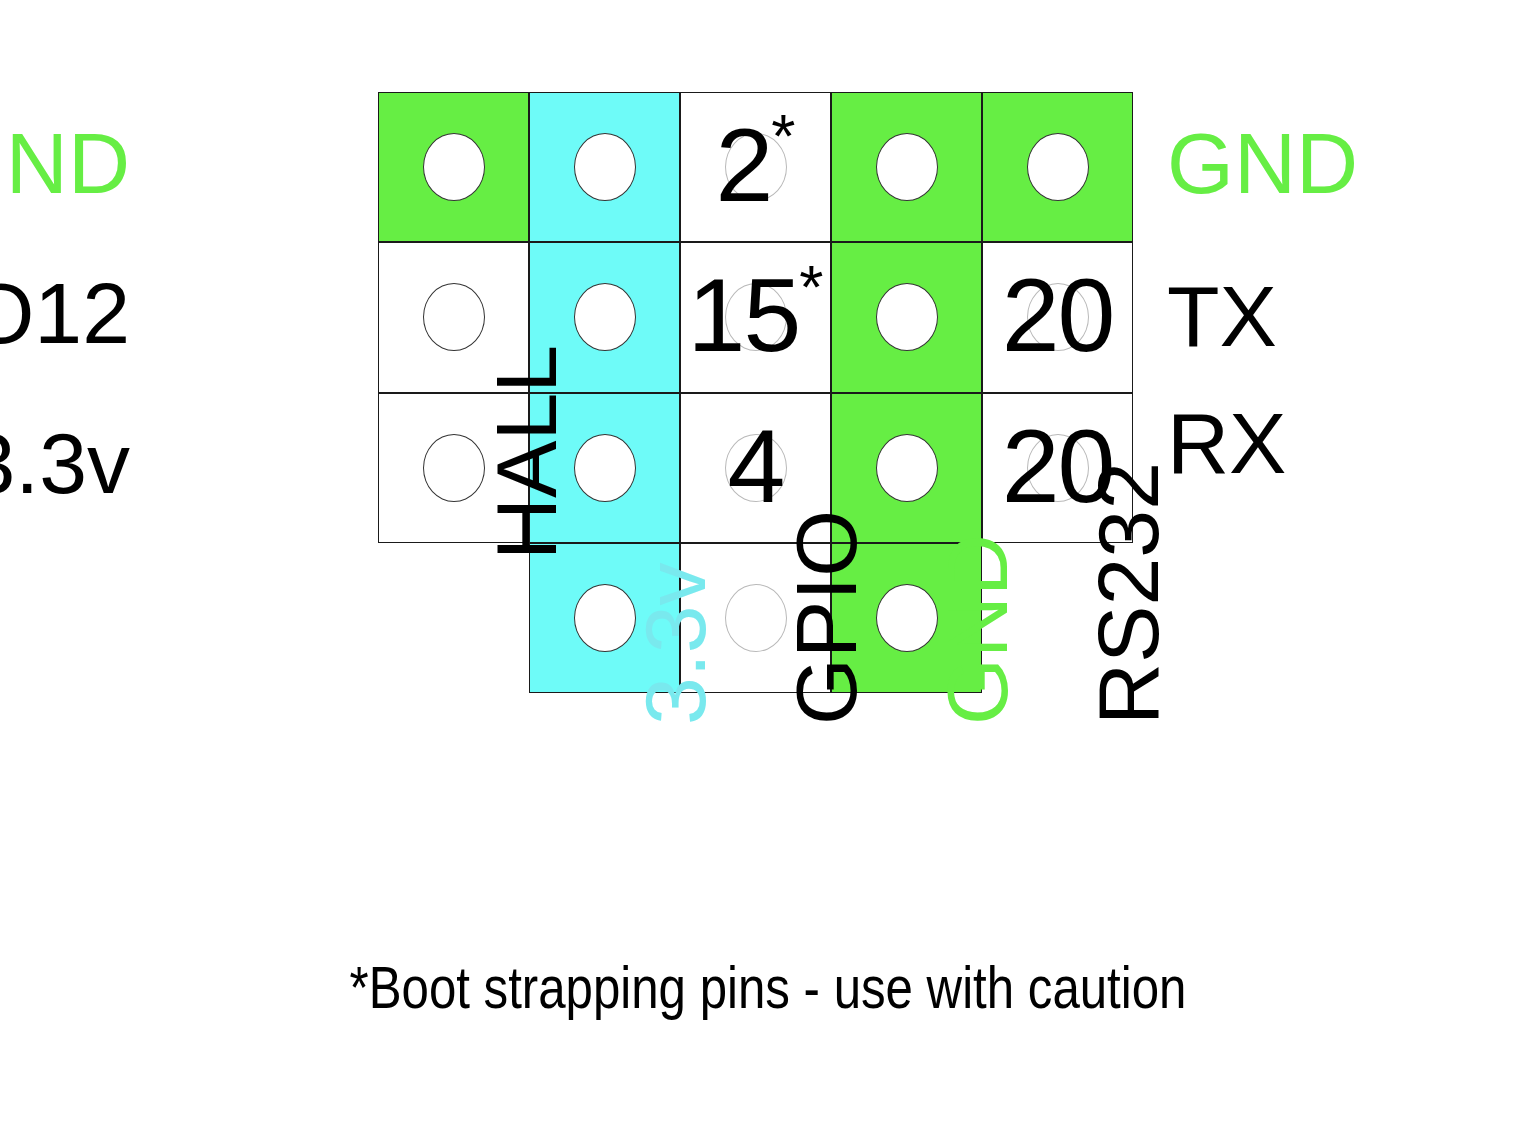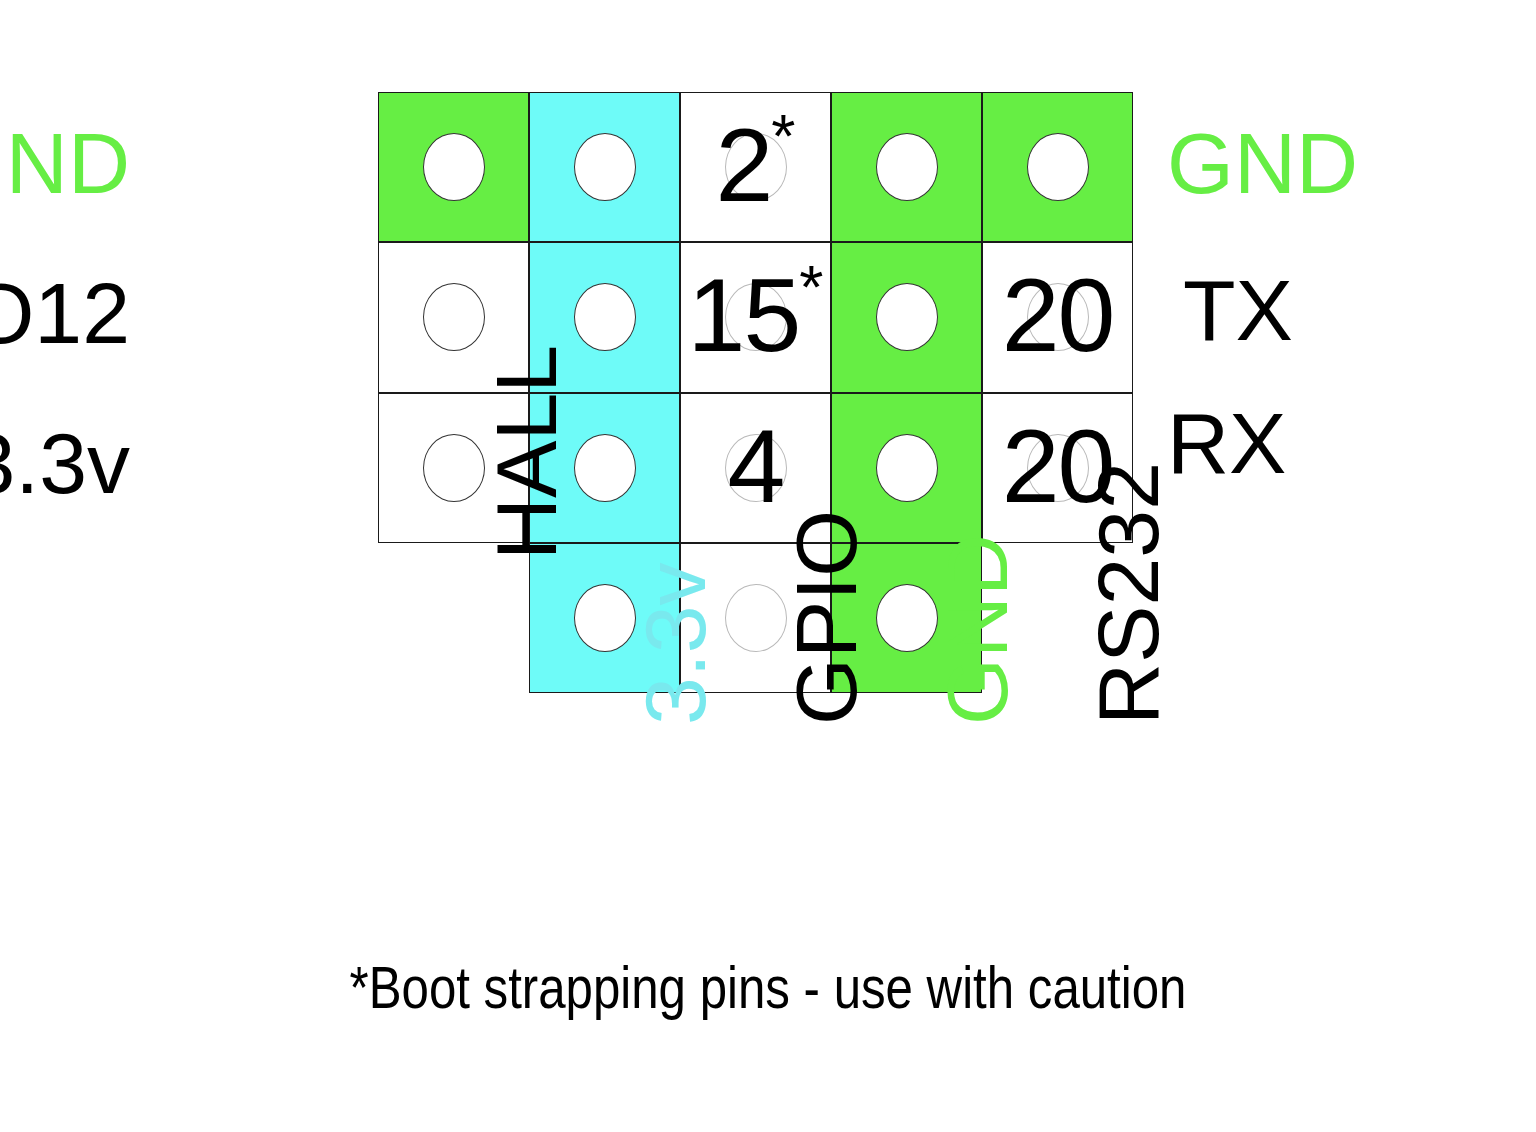--- a/index.html
+++ b/index.html
@@ -197,21 +197,21 @@
   </div>
 
 <div id="left-labels">
     <div class="side-label left" style="top: 120px; color: rgb(102, 238, 68);">GND</div>
     <div class="side-label left" style="top: 270px; color: rgb(0, 0, 0);">IO12</div>
     <div class="side-label left" style="top: 420px; color: rgb(0, 0, 0);">3.3v</div>
   </div>
 
 <div id="right-labels">
     <div class="side-label right" style="top: 120px; color: rgb(102, 238, 68);">GND</div>
-    <div class="side-label right" style="top: 267px; color: rgb(0, 0, 0); margin-left: 16px;">TX</div>
+    <div class="side-label right" style="top: 273px; color: rgb(0, 0, 0);">TX</div>
     <div class="side-label right" style="top: 400px; color: rgb(0, 0, 0);">RX</div>
   </div>
 
 <div id="col-labels">
     <div class="col-label" style="left: 483px; top: 560px; color: rgb(0, 0, 0);">HALL</div>
     <div class="col-label" style="left: 632px; top: 725px; color: rgb(121, 233, 238);">3.3v</div>
     <div class="col-label" style="left: 783px; top: 725px; color: rgb(0, 0, 0);">GPIO</div>
     <div class="col-label" style="left: 934px; top: 725px; color: rgb(102, 238, 68);">GND</div>
     <div class="col-label" style="left: 1085px; top: 725px; color: rgb(0, 0, 0);">RS232</div>
   </div>

